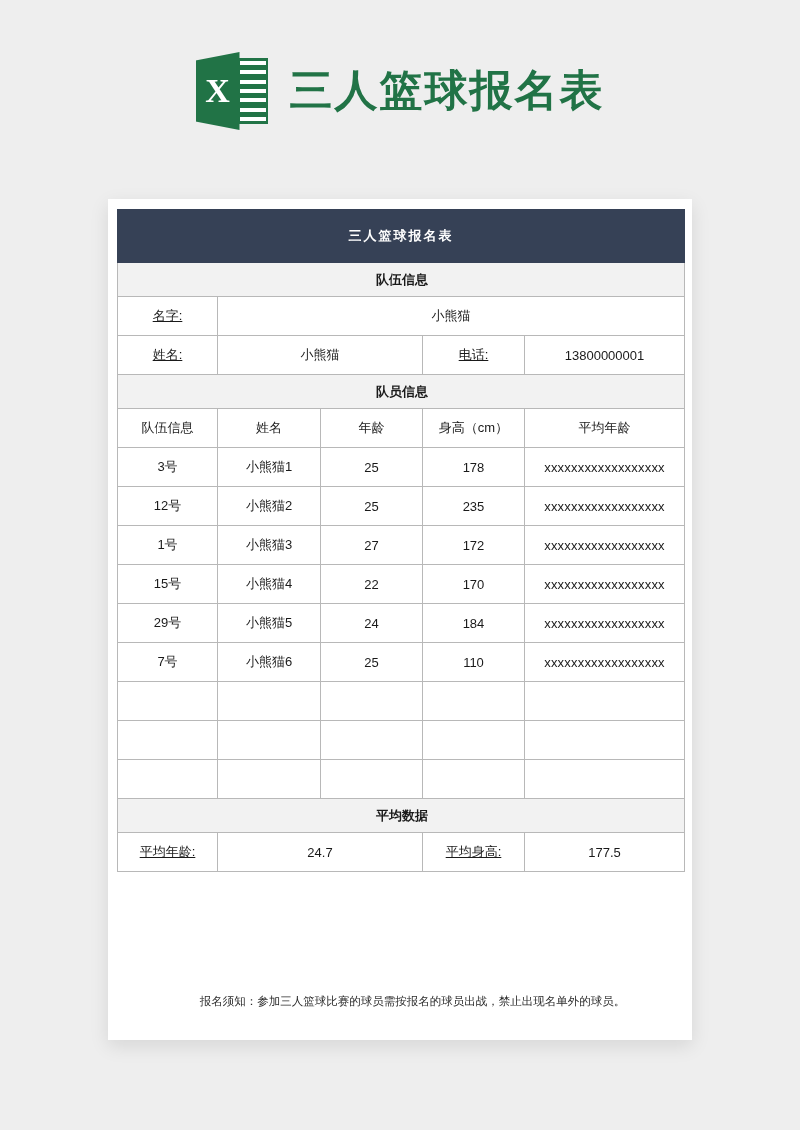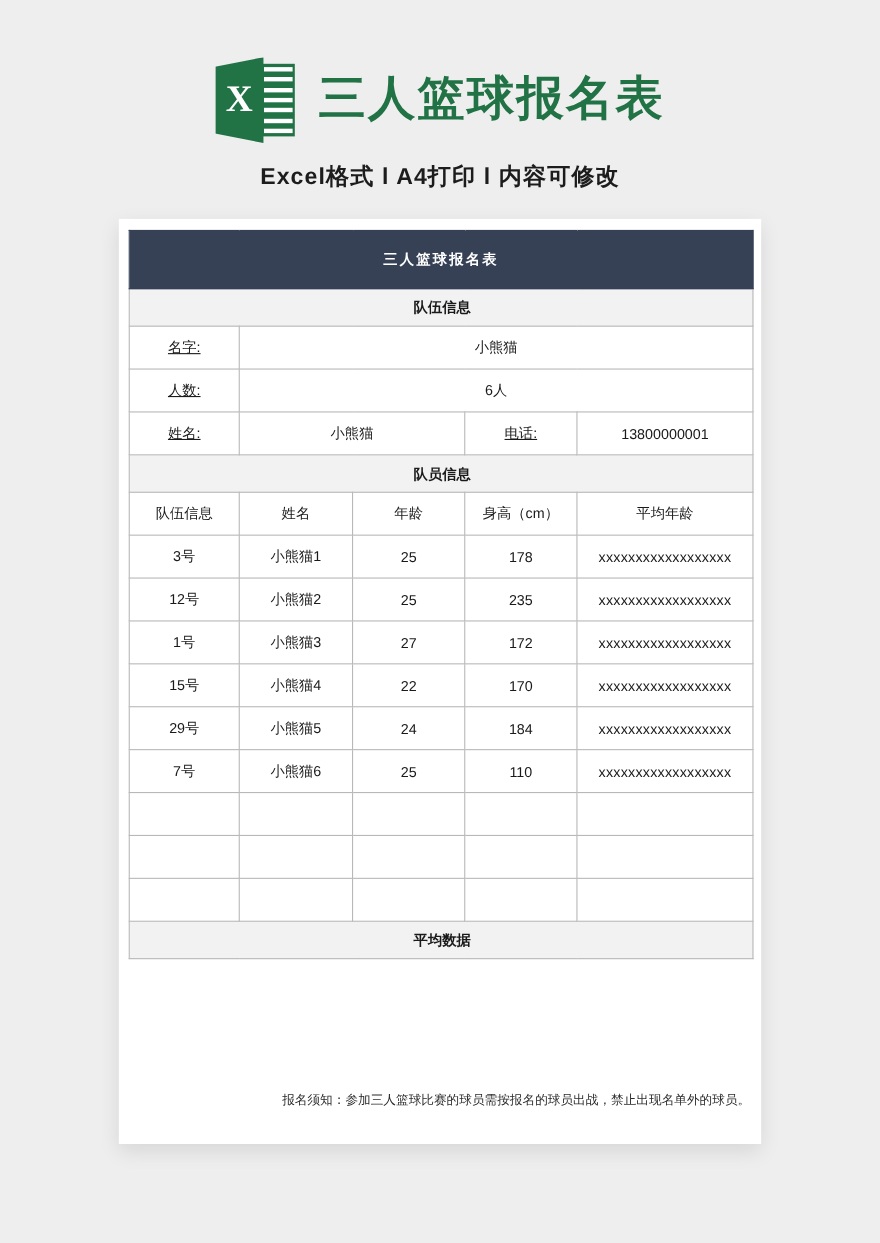--- a/index.html
+++ b/index.html
@@ -77,22 +77,22 @@
     text-align: center;
     font-size: 16px; font-weight: bold; color: #1a1a1a;
     padding-left: 6px !important; height: 34px !important;
     border-left: 1px solid #b8b8b8 !important;
     border-right: 1px solid #b8b8b8 !important;
   }
   .lbl { font-size: 13px; text-decoration: underline; }
   .empty-row td { height: 40px; }
   .th-cell { font-size: 13px; }
   .footnote {
-    position: absolute; left: 7px; top: 794px; width: 567px;
-    font-size: 11.5px; color: #2b2b2b; text-align: right; line-height: 1.4;
+    position: absolute; left: 21px; top: 794px; width: 567px;
+    font-size: 11.5px; color: #2b2b2b; text-align: center; line-height: 1.4;
     white-space: nowrap;
   }
   .id-text { font-size: 12px; letter-spacing: 0.2px; }
 </style>
 </head>
 <body>
 
 <div class="page">
 
   <div class="promo">
@@ -105,21 +105,20 @@
           <div class="bar"></div>
           <div class="bar"></div>
           <div class="bar"></div>
           <div class="bar"></div>
           <div class="bar"></div>
           <div class="bar"></div>
         </div>
       </div>
       <div class="promo-title">三人篮球报名表</div>
     </div>
-    <div class="promo-sub">Excel格式 l A4打印 l 内容可修改</div>
   </div>
 
   <div class="card">
     <div class="sheet">
       <table class="grid">
         <colgroup>
           <col style="width:100px">
           <col style="width:103px">
           <col style="width:102px">
           <col style="width:102px">
@@ -130,24 +129,20 @@
             <td class="doc-title-cell" colspan="5">三人篮球报名表</td>
           </tr>
 
           <tr>
             <td class="section-cell" colspan="5">队伍信息</td>
           </tr>
           <tr>
             <td class="lbl">名字:</td>
             <td colspan="4">小熊猫</td>
           </tr>
-          <tr>
-            <td class="lbl">人数:</td>
-            <td colspan="4">6人</td>
-          </tr>
 
           <tr>
             <td class="lbl">姓名:</td>
             <td colspan="2">小熊猫</td>
             <td class="lbl">电话:</td>
             <td>13800000001</td>
           </tr>
 
           <tr>
             <td class="section-cell" colspan="5">队员信息</td>
@@ -220,19 +215,25 @@
             <td></td>
             <td></td>
             <td></td>
             <td></td>
             <td></td>
           </tr>
 
           <tr>
             <td class="section-cell" colspan="5">平均数据</td>
           </tr>
+          <tr>
+            <td class="lbl">平均年龄:</td>
+            <td colspan="2">24.7</td>
+            <td class="lbl">平均身高:</td>
+            <td>177.5</td>
+          </tr>
         </tbody>
       </table>
     </div>
     <div class="footnote">报名须知：参加三人篮球比赛的球员需按报名的球员出战，禁止出现名单外的球员。</div>
   </div>
 
 </div>
 
 </body></html>

